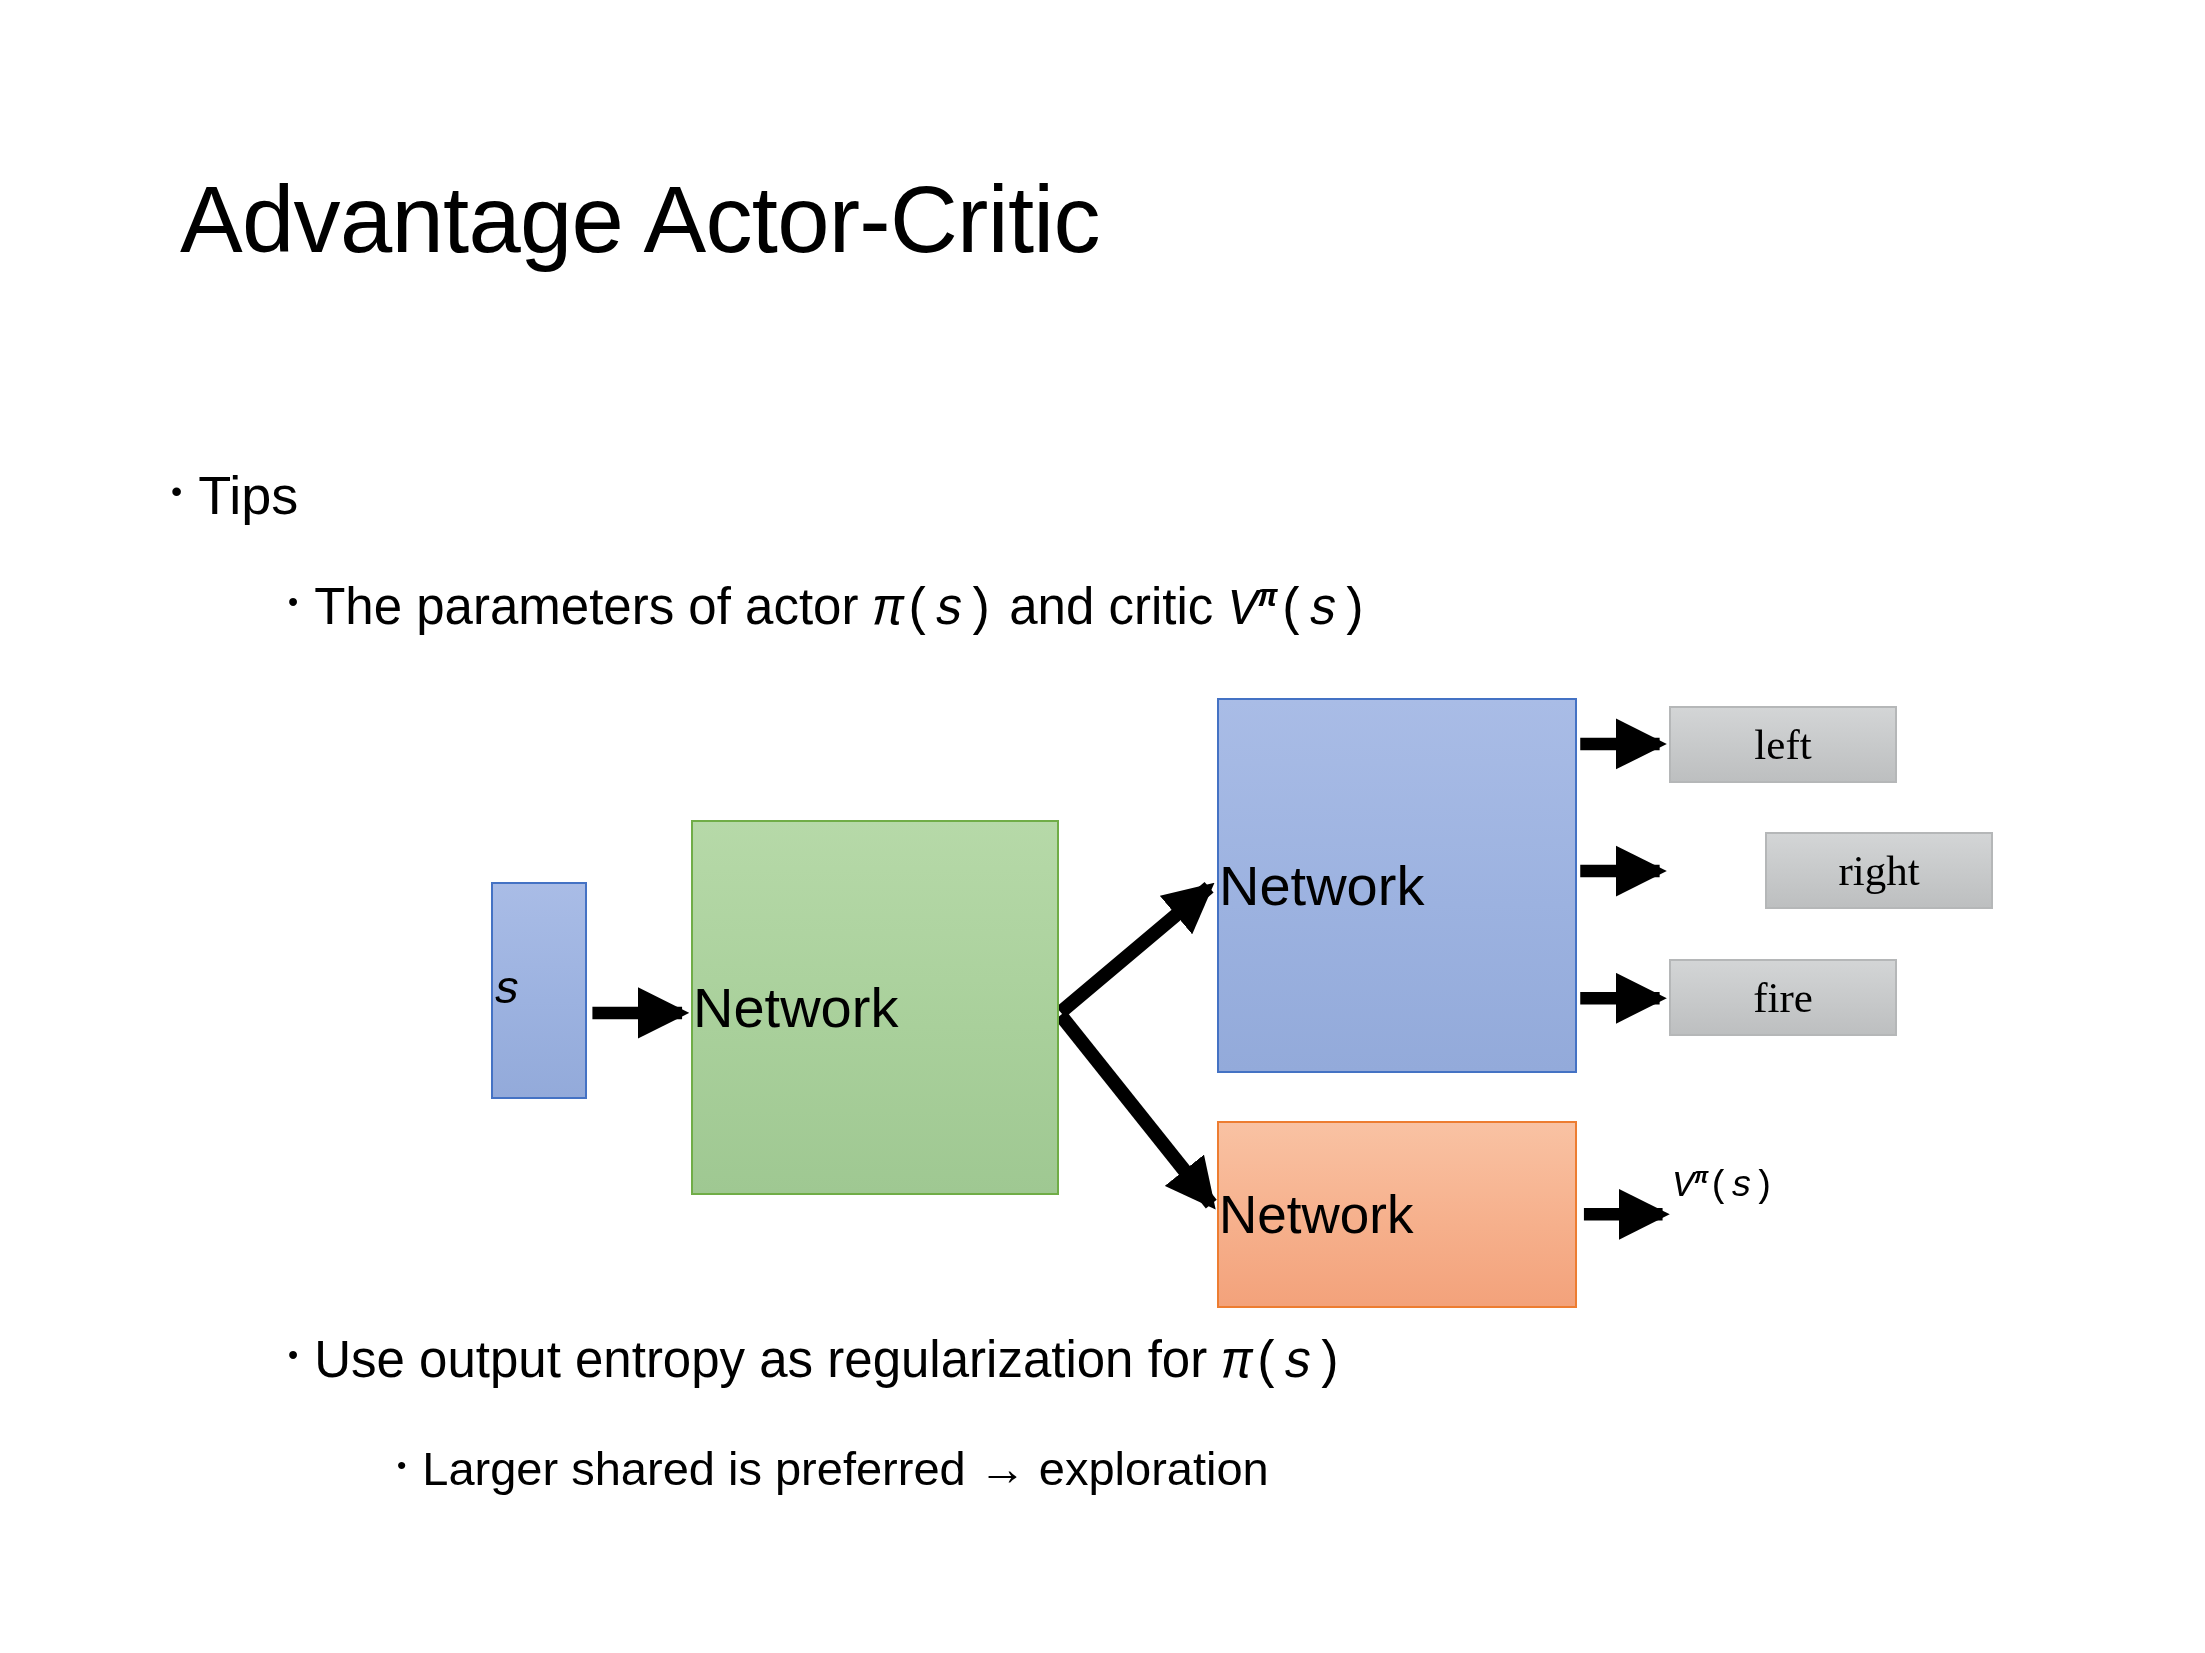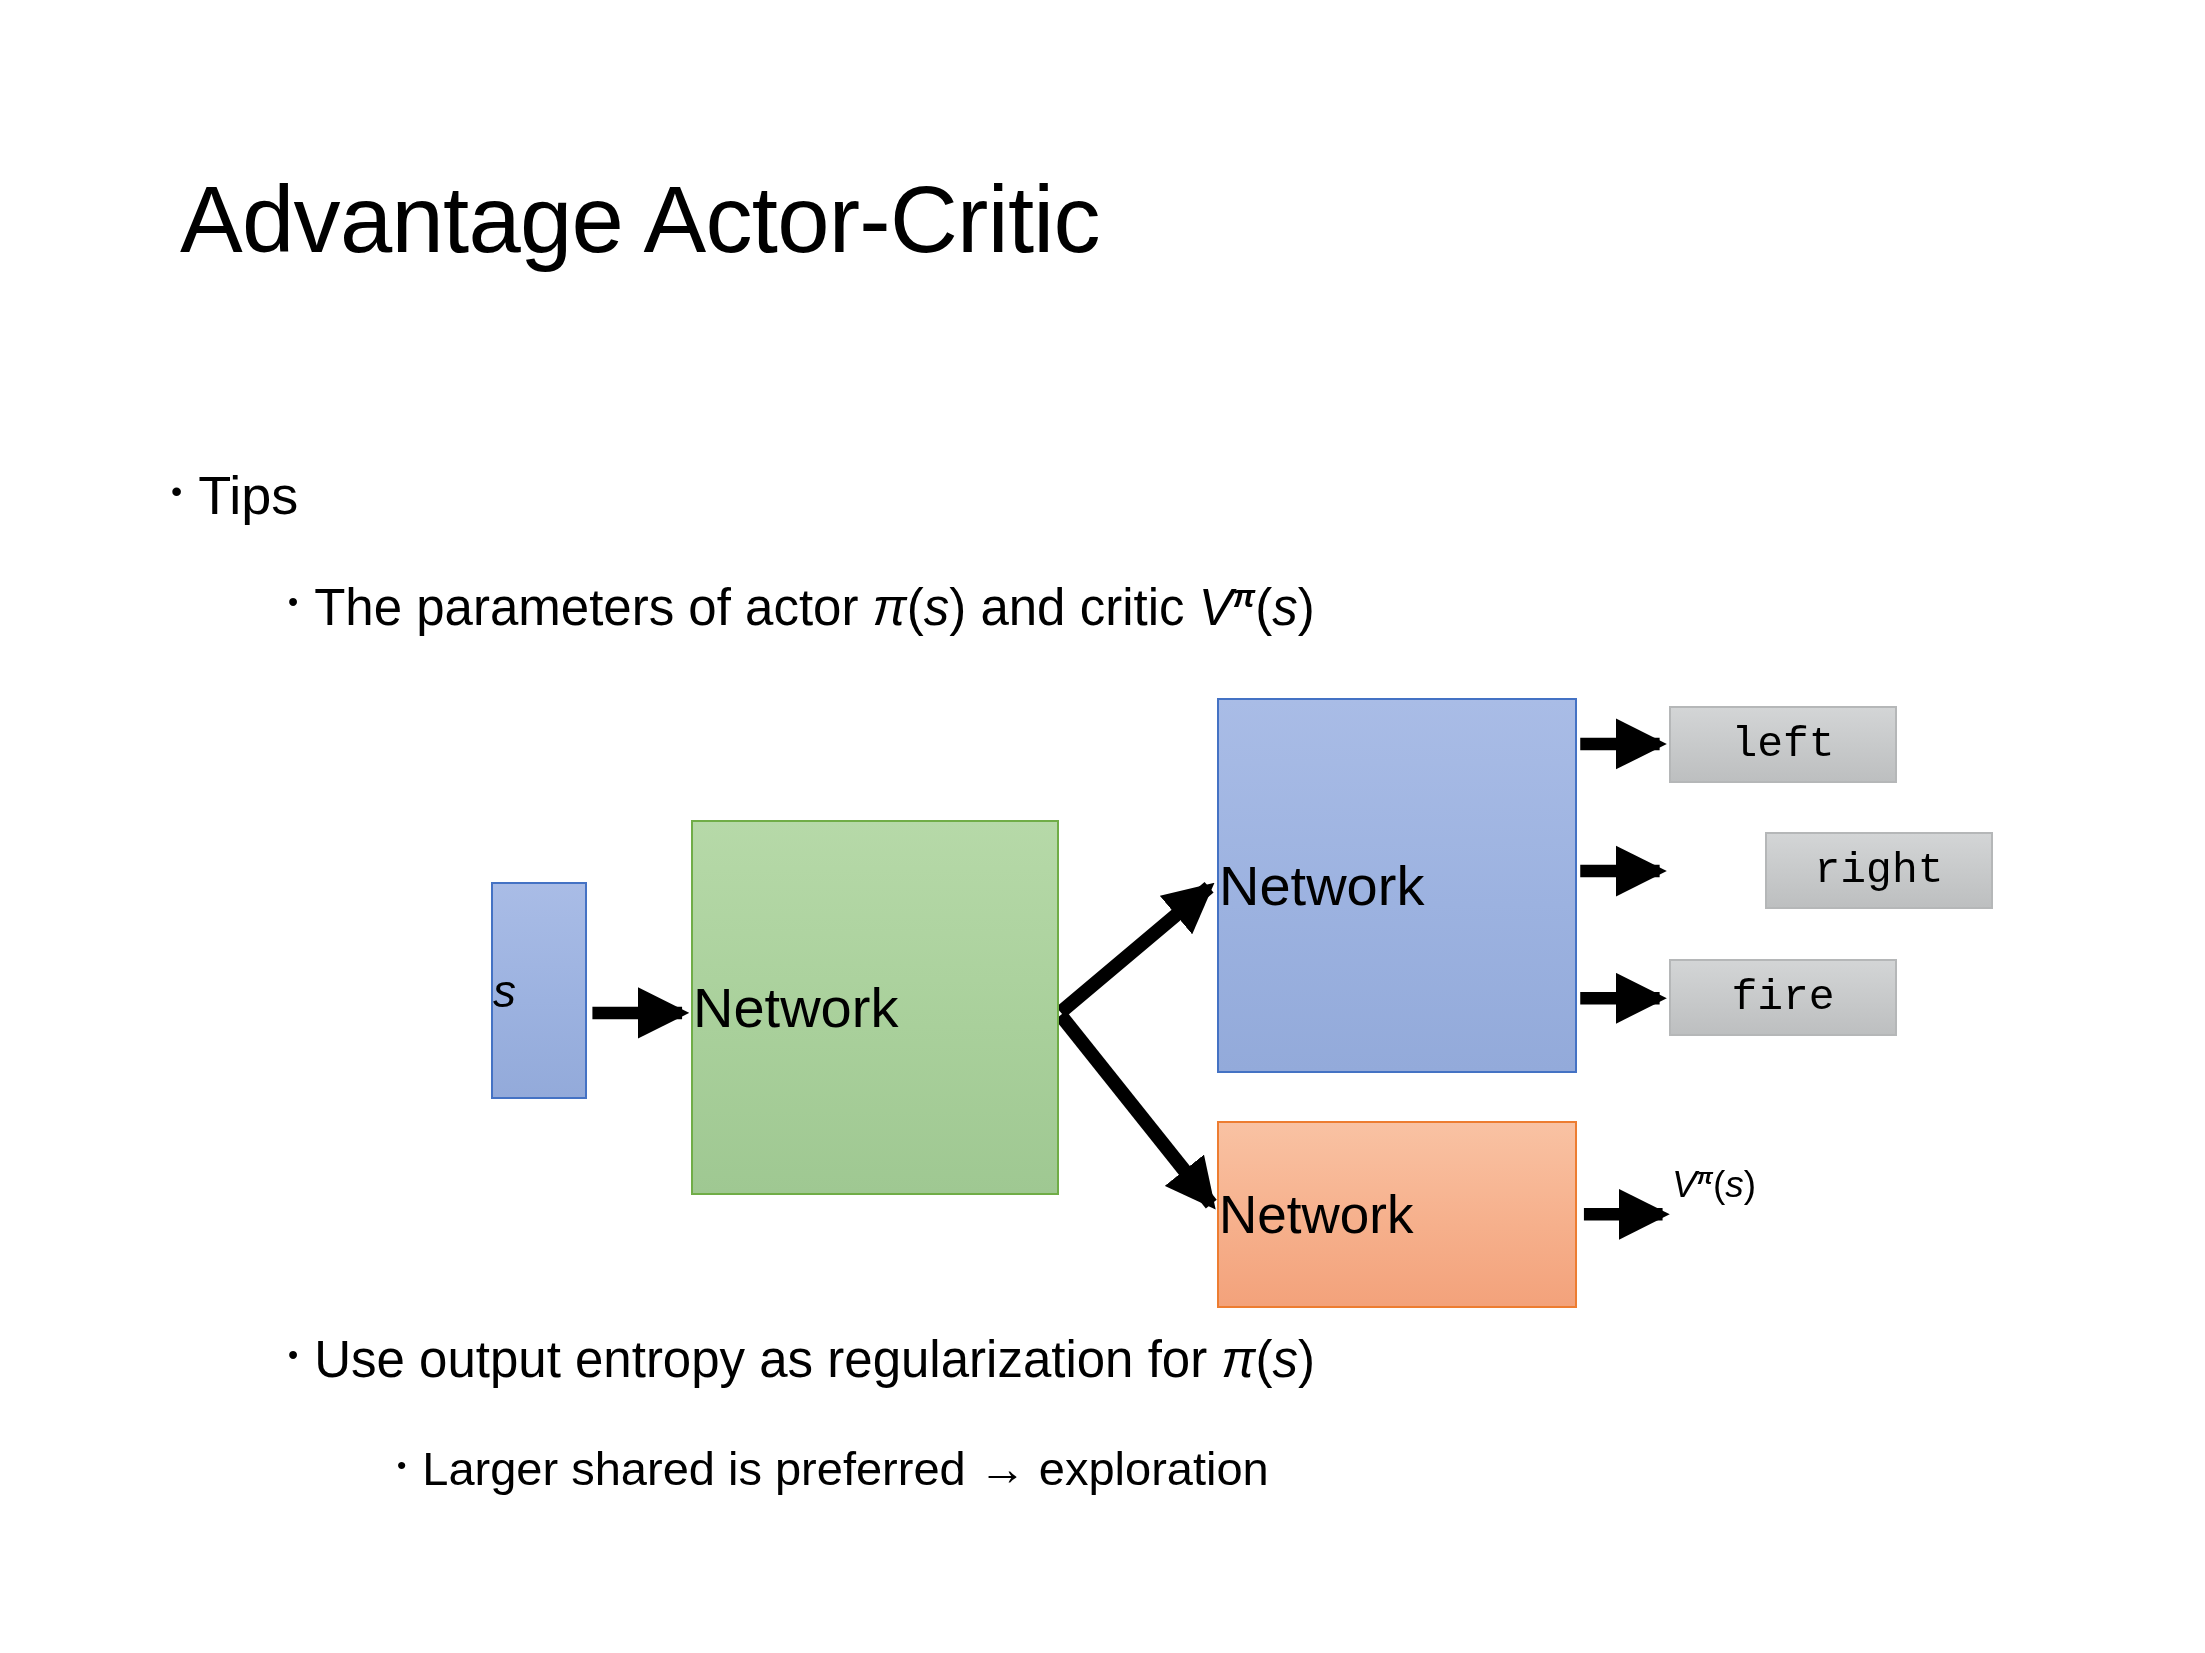--- a/index.html
+++ b/index.html
@@ -69,21 +69,21 @@
 
   #bullet-tips      { left: 171px; top: 465px; }
   #bullet-shared    { left: 288px; top: 578px; }
   #bullet-entropy   { left: 288px; top: 1331px; }
   #bullet-explore   { left: 397px; top: 1442px; }
 
   .wrap2 { white-space: normal; width: 1632px; }
 
   
   .math {
-    font-family: Liberation Sans, sans-serif;
+    font-family: Liberation Mono, monospace;
     font-style: italic;
   }
   .math .sup {
     font-size: 0.62em;
     font-weight: bold;
     vertical-align: super;
     font-style: italic;
   }
   .math-paren { font-style: normal; }
 
@@ -139,21 +139,21 @@
   }
 
   .out-box {
     position: absolute;
     box-sizing: border-box;
     display: flex;
     align-items: center;
     justify-content: center;
     background: linear-gradient(180deg,#d3d5d6 0%,#c9cbcc 45%,#bdbfc0 100%);
     border: 2.2px solid #b5b7b8;
-    font-family: Liberation Mono, monospace;
+    font-family: Liberation Serif, serif;
     font-size: 43px;
     color: #000000;
   }
   #out-left  { left: 1669px; top: 706px;  width: 228px; height: 77px; }
   #out-right { left: 1765px; top: 832px; width: 228px; height: 77px; }
   #out-fire  { left: 1669px; top: 959px; width: 228px; height: 77px; }
 
   #vpi-label {
     position: absolute;
     left: 1672px;

